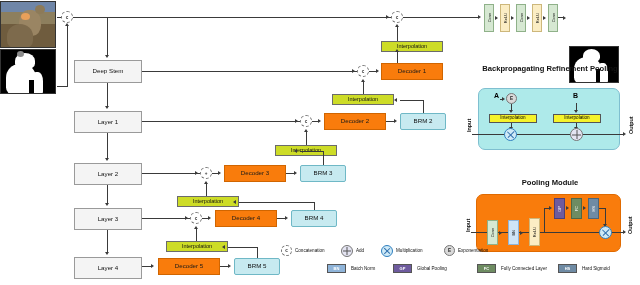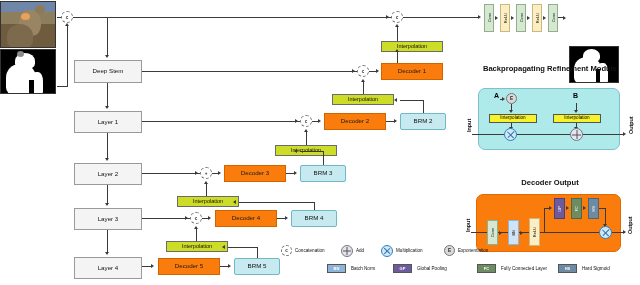--- a/index.html
+++ b/index.html
@@ -286,21 +286,21 @@
   <div class="abs arrow ar" style="left:563px;top:15.8px;"></div>
   <div class="abs h" style="left:558px;top:17px;width:6px;"></div>
 
   <div class="abs imgbox maskbox" style="left:569px;top:1px;width:50px;height:37px;">
     <div class="mask-shape" style="left:13px;top:2px;width:17px;height:13px;border-radius:50% 50% 35% 35%;"></div>
     <div class="mask-shape" style="left:4px;top:10px;width:27px;height:27px;border-radius:45% 45% 25% 25%;"></div>
     <div class="mask-shape" style="left:27px;top:16px;width:11px;height:21px;border-radius:40% 40% 20% 20%;"></div>
     <div class="abs" style="left:26px;top:22px;width:4px;height:15px;background:#000;"></div>
   </div>
 
-  <div class="abs panel-title" style="left:462px;top:64px;width:176px;">Backpropagating Refinement Module</div>
+  <div class="abs panel-title" style="left:462px;top:64px;width:176px;">Backpropagating Refinement Pooling</div>
 
   <div class="abs brm-panel" style="left:478px;top:88px;width:142px;height:62px;"></div>
 
   <div class="abs ylabel vtext" style="left:464px;top:110px;width:9px;height:30px;">Input</div>
   <div class="abs ylabel vtext" style="left:626px;top:110px;width:9px;height:30px;">Output</div>
 
   <div class="abs h" style="left:472px;top:134px;width:152px;"></div>
   <div class="abs arrow ar" style="left:623px;top:131.8px;"></div>
 
   <div class="abs" style="left:494px;top:92px;font-size:7px;font-weight:bold;">A</div>
@@ -325,21 +325,21 @@
   <div class="abs arrow ad" style="left:573.8px;top:110px;"></div>
   <div class="abs box interp-y" style="left:553px;top:114px;width:48px;height:9px;">
     <span>Interpolation</span>
   </div>
   <div class="abs v" style="left:576px;top:123px;height:5px;"></div>
   <div class="abs arrow ad" style="left:573.8px;top:127px;"></div>
   <div class="abs op op-add" style="left:570px;top:128px;width:13px;height:13px;">
     <span class="glyph addg"></span>
   </div>
 
-  <div class="abs panel-title" style="left:462px;top:178px;width:176px;">Decoder Output</div>
+  <div class="abs panel-title" style="left:462px;top:178px;width:176px;">Pooling Module</div>
 
   <div class="abs dec-panel" style="left:476px;top:194px;width:145px;height:58px;"></div>
 
   <div class="abs ylabel vtext" style="left:463px;top:212px;width:9px;height:26px;">Input</div>
   <div class="abs ylabel vtext" style="left:625px;top:212px;width:9px;height:26px;">Output</div>
 
   <div class="abs h" style="left:471px;top:232px;width:154px;"></div>
   <div class="abs arrow ar" style="left:623px;top:229.8px;"></div>
 
   <div class="abs hb hconv" style="left:487px;top:220px;width:11px;height:25px;">

